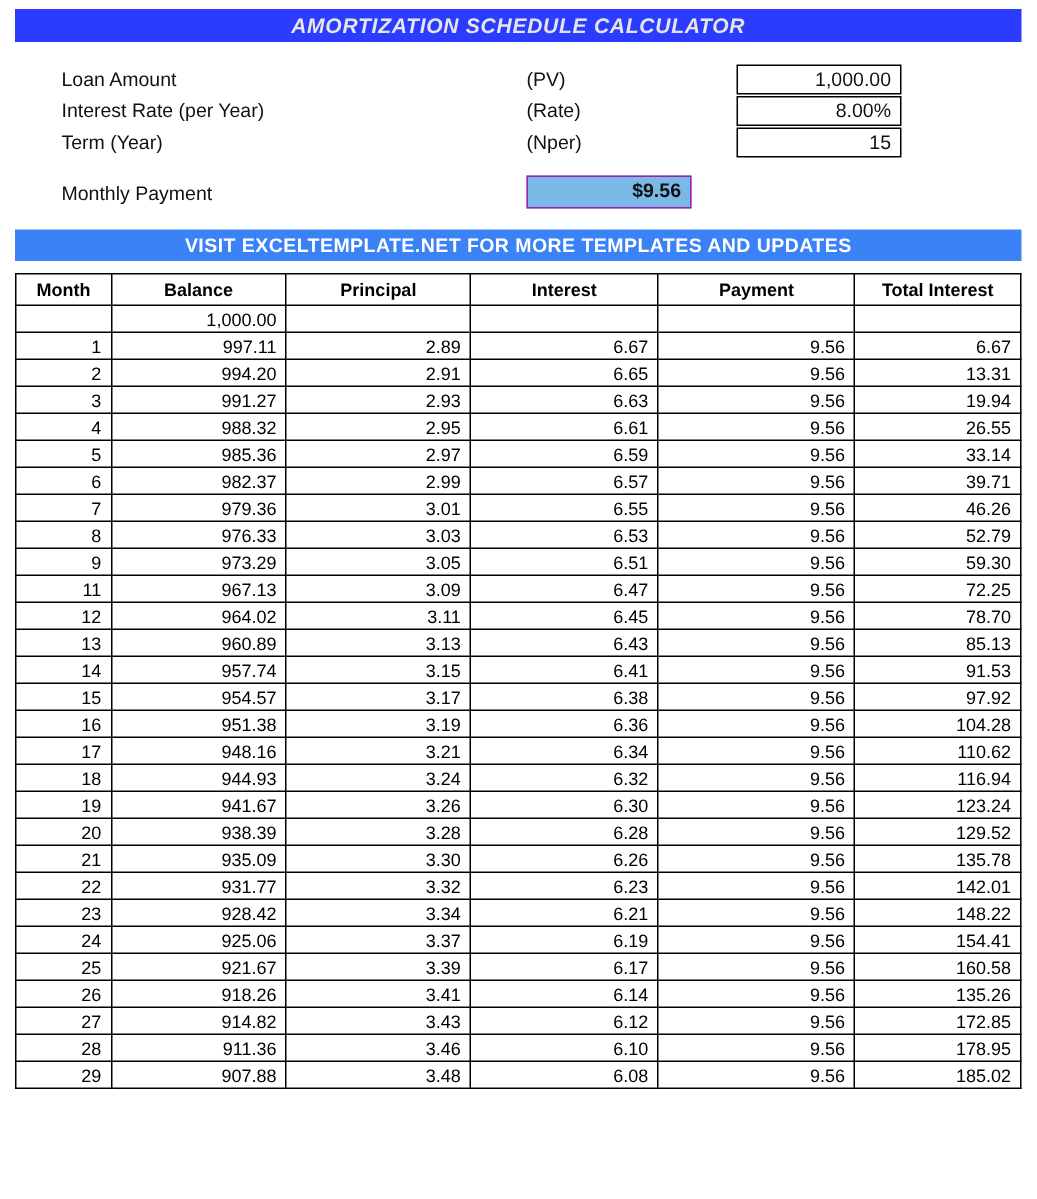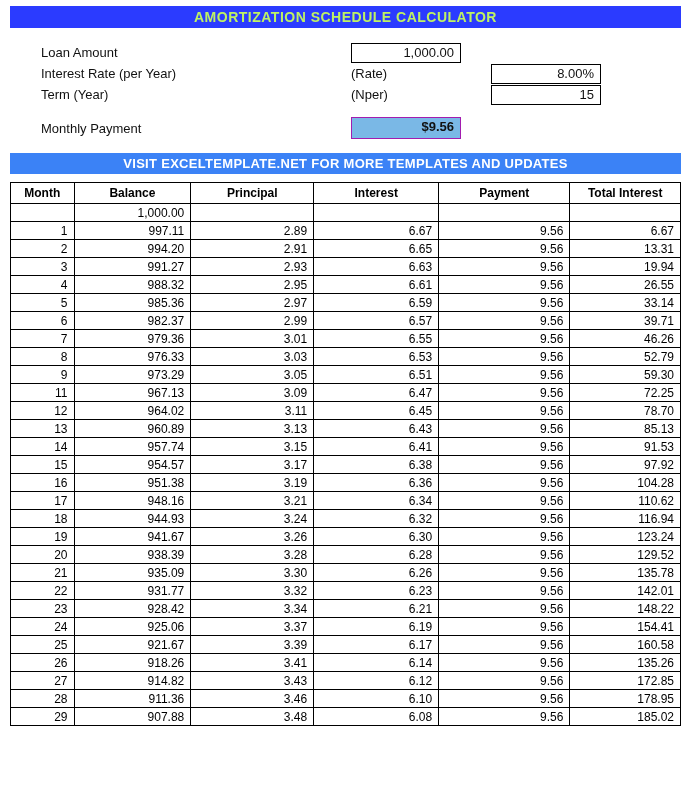--- a/index.html
+++ b/index.html
@@ -6,26 +6,27 @@
     body {
       font-family: Arial, sans-serif;
       background: #fff;
       width: 691px;
       height: 799px;
       overflow: hidden;
       padding: 6px 10px 0 10px;
     }
     .banner {
       background: #2b3bff;
-      color: #bef264;
+      color: #e5e5e5;
       font-weight: bold;
       font-size: 14px;
       padding: 3px 0;
       text-align: center;
       letter-spacing: 0.5px;
+      font-style: italic;
     }
     .inputs {
       padding: 14px 0 10px 6px;
     }
     .inputs-row {
       display: flex;
       align-items: center;
       font-size: 13px;
       line-height: 21px;
       color: #111;
@@ -100,20 +101,21 @@
   </style>
 </head>
 <body>
 
 <div class="banner">AMORTIZATION SCHEDULE CALCULATOR</div>
 
 <div class="inputs">
 
   <div class="inputs-row">
     <div class="col-label">Loan Amount</div>
+    <div class="col-sym">(PV)</div>
     <div class="col-val">1,000.00</div>
   </div>
 
   <div class="inputs-row">
     <div class="col-label">Interest Rate (per Year)</div>
     <div class="col-sym">(Rate)</div>
     <div class="col-val">8.00%</div>
   </div>
 
   <div class="inputs-row">

